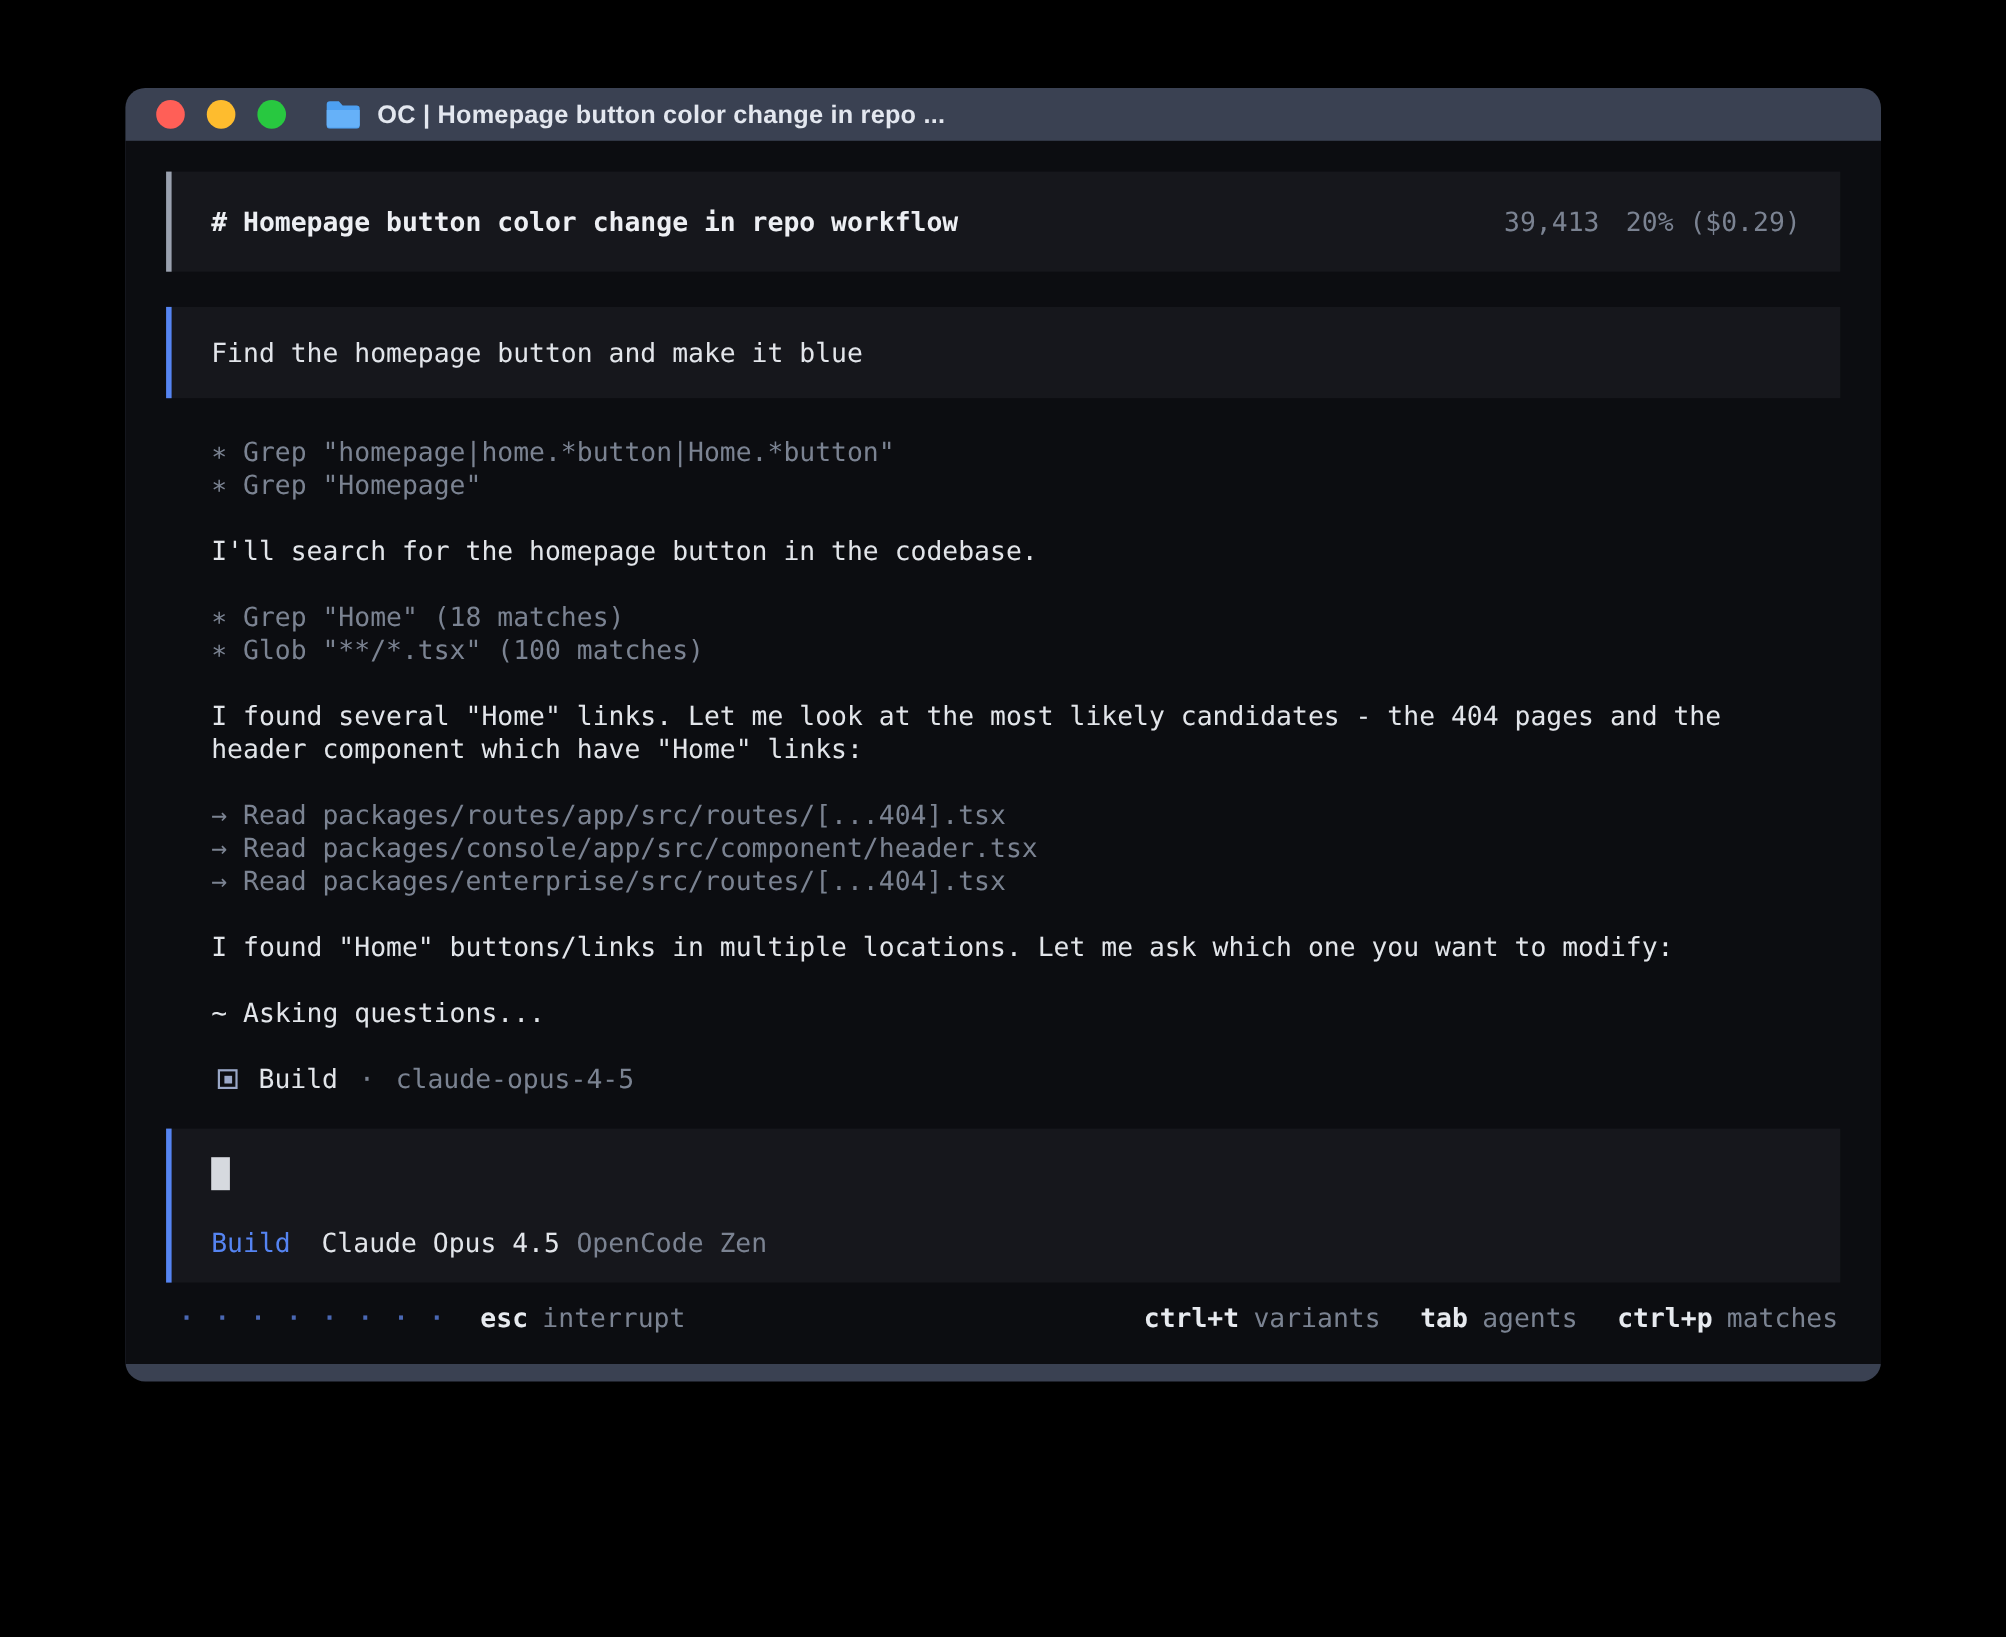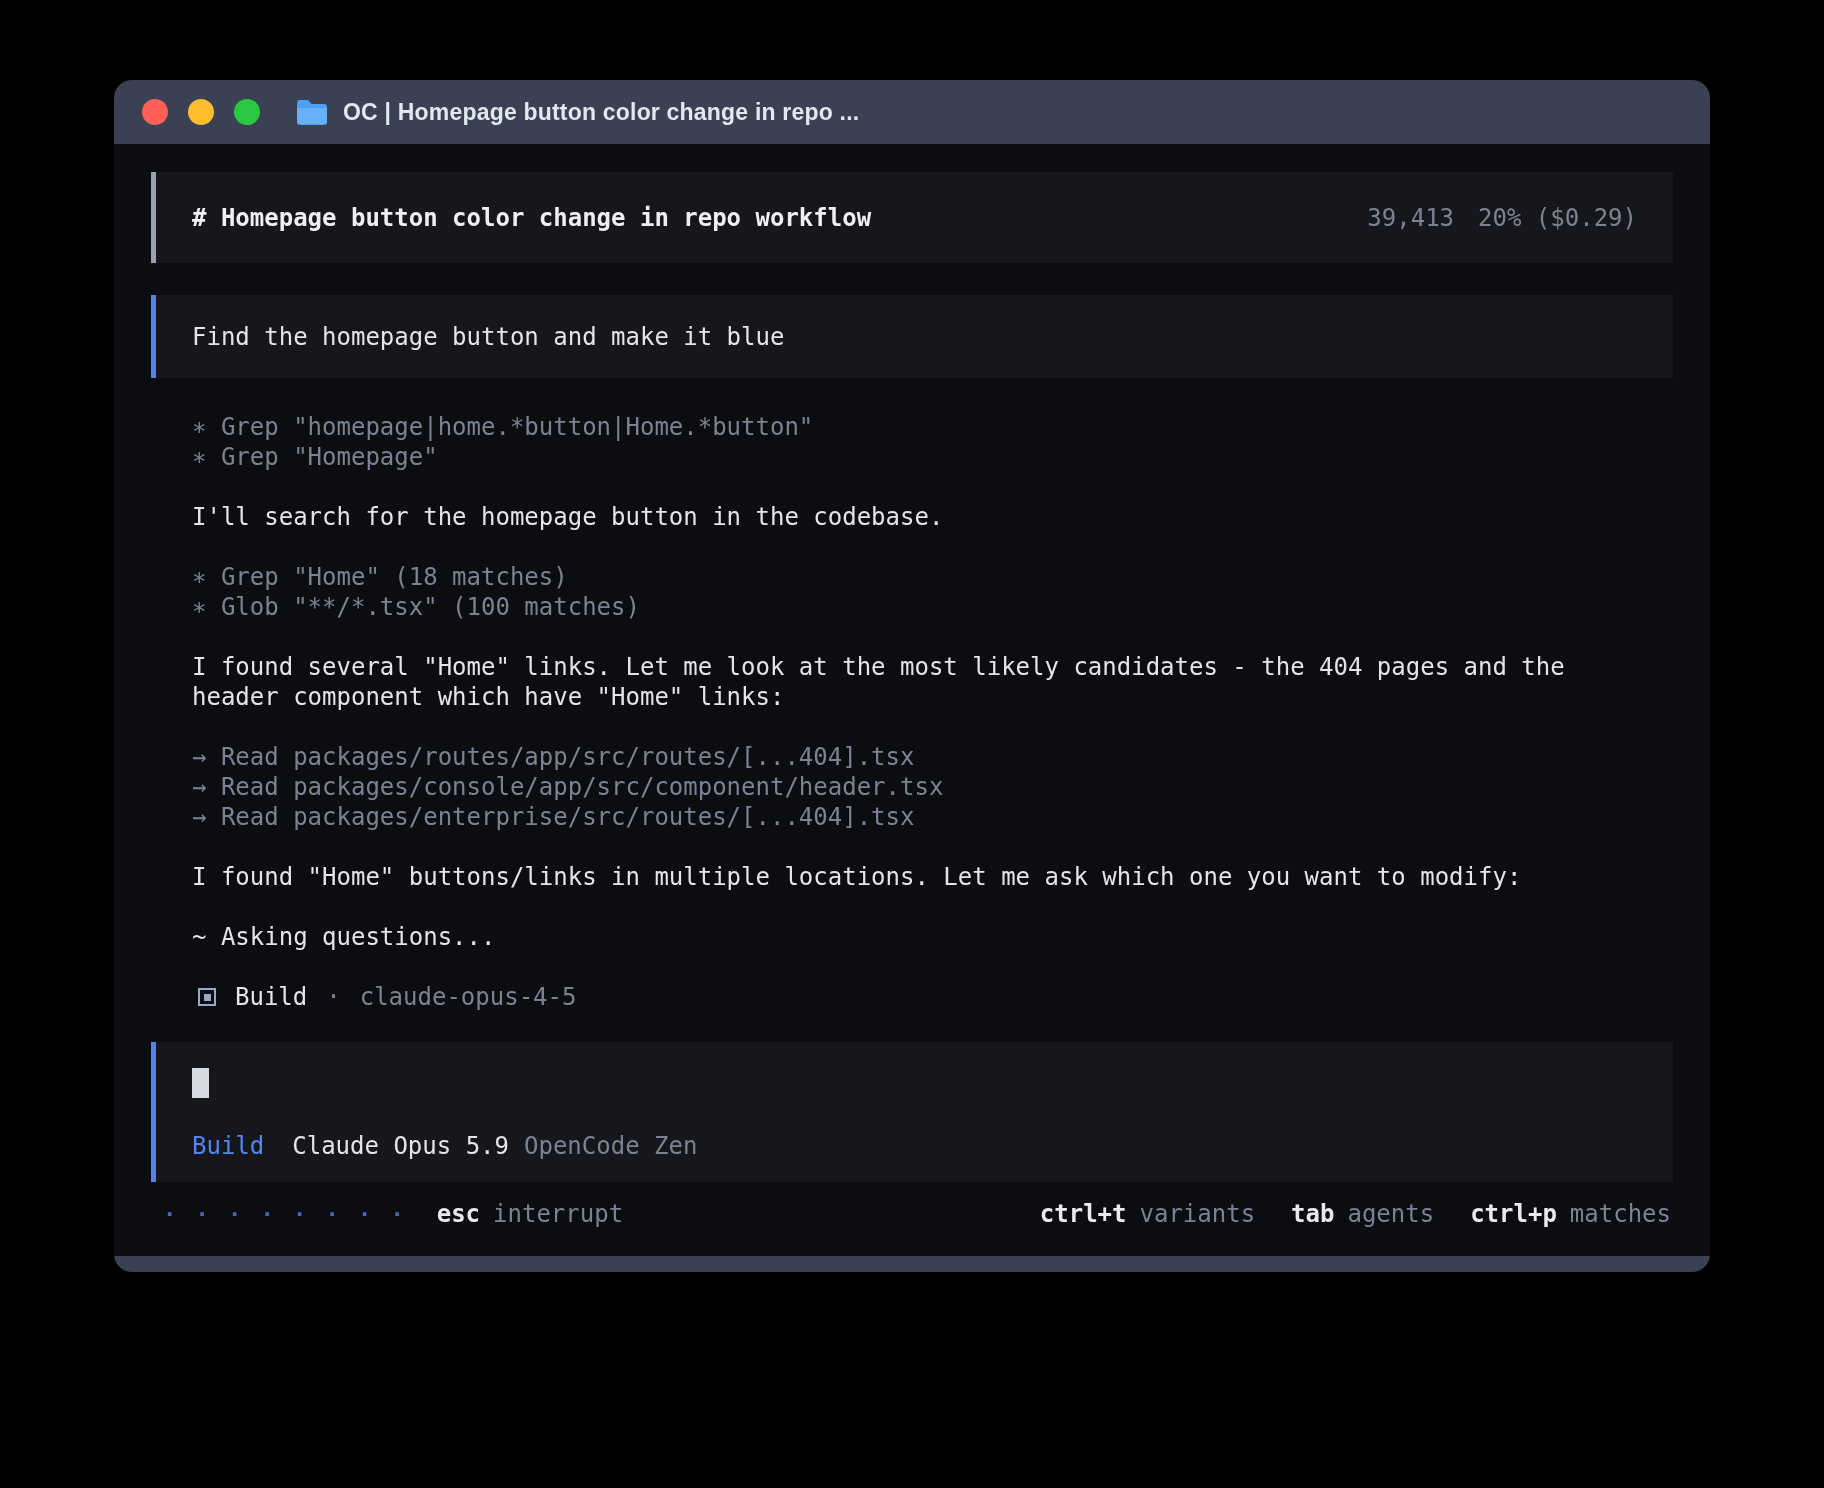--- a/index.html
+++ b/index.html
@@ -2,21 +2,21 @@
 <html style="--accent: #5584f2; --titlebar: #3a4152; --terminal-bg: #0c0d11; --block-bg: #16171c; --text-primary: #e2e5ea; --text-muted: #7b8392; --header-border: #9aa1af; --traffic-red: #ff5f57; --traffic-yellow: #febc2e; --traffic-green: #28c840; --cursor: #d6d9df; --dots: #4a68b4; --status-icon: #9aa7c7;"><head>
 <meta charset="utf-8">
 <style>
   * { margin:0; padding:0; box-sizing:border-box; }
   html, body { width:1824px; height:1488px; background:#000; overflow:hidden; }
   .stage { position:relative; width:1824px; height:1488px; background:#000;
            font-family:"DejaVu Sans Mono", monospace; }
   .window { position:absolute; left:114px; top:80px; width:1596px;
             background:var(--titlebar); border-radius:18px; padding-bottom:16px;
             box-shadow:0 24px 70px rgba(0,0,0,.65); }
-  .titlebar { height:64px; display:flex; align-items:center; padding:0 28px;
+  .titlebar { height:48px; display:flex; align-items:center; padding:0 28px;
               border-radius:18px 18px 0 0; }
   .traffic { display:flex; gap:20px; align-items:center; }
   .light { width:26px; height:26px; border-radius:50%; display:inline-block; }
   .light.red    { background:var(--traffic-red); }
   .light.yellow { background:var(--traffic-yellow); }
   .light.green  { background:var(--traffic-green); }
   .folder { margin-left:36px; display:flex; align-items:center; }
   .wtitle { margin-left:15px; font-family:"Liberation Sans", sans-serif; font-weight:bold;
             font-size:23px; color:#e3e7ef; letter-spacing:.2px; white-space:nowrap; }
 
@@ -138,21 +138,21 @@
           <span class="agent">Build</span>
           <span class="muted">·</span>
           <span class="muted">claude-opus-4-5</span>
         </div>
       </div>
 
       <div class="block input-block">
         <span class="cursor"></span>
         <div class="input-meta">
           <span class="agent-blue">Build</span>
-          <span class="model-name">Claude Opus 5.9</span>
+          <span class="model-name">Claude Opus 4.5</span>
           <span class="muted provider">OpenCode Zen</span>
         </div>
       </div>
 
       <div class="footer">
         <div class="f-left">
           <span class="dots">· · · · · · · ·</span>
           <span class="shortcut">
             <span class="key">esc</span>
             <span class="label">interrupt</span>

